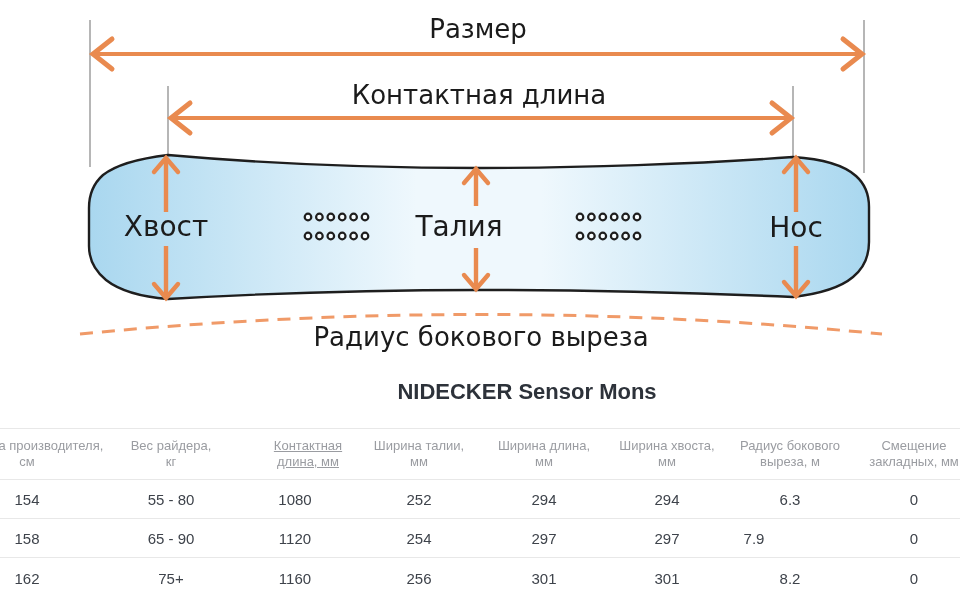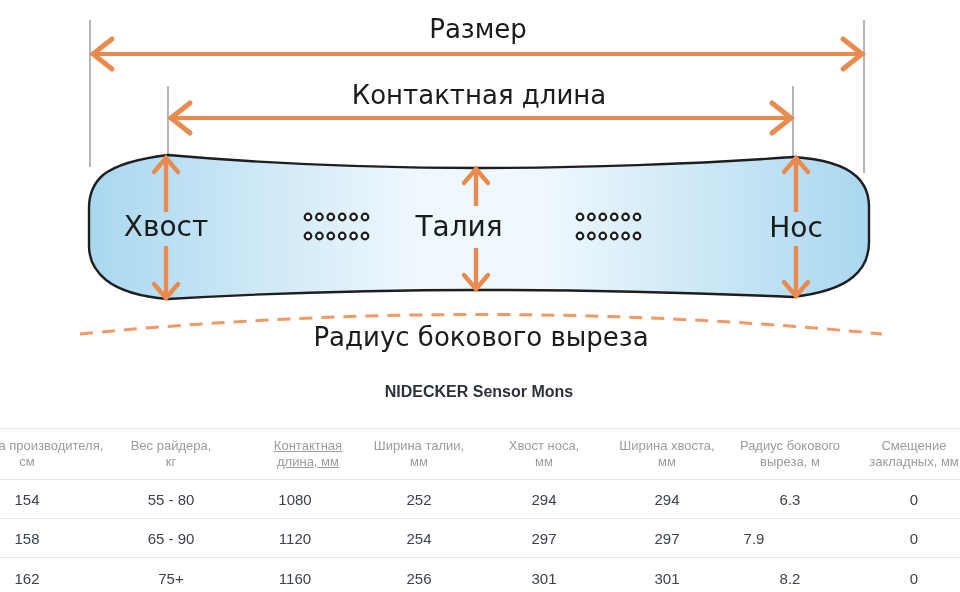--- a/index.html
+++ b/index.html
@@ -18,21 +18,21 @@
   .arrow.head{stroke-width:5;stroke-linecap:round;stroke-linejoin:miter;}
   .varrow.shaft{stroke:var(--c-arrow);stroke-width:4.4;}
   .varrow.head{stroke:var(--c-arrow);fill:none;stroke-width:4.4;stroke-linecap:round;}
   .board-shape{fill:url(#boardGrad);stroke:var(--c-board_outline);stroke-width:2.4;stroke-linejoin:round;}
   .insert{stroke:var(--c-board_outline);stroke-width:2.2;fill:#F7FCFE;}
   .dash{stroke:var(--c-sidecut_dash);stroke-width:3;fill:none;stroke-dasharray:13 9;}
   stop.g-edge{stop-color:var(--c-board_fill_edge);}
   stop.g-center{stop-color:var(--c-board_fill_center);}
   
   .ptitle{position:absolute;transform:translateX(-50%);white-space:nowrap;
-          font-size:16px;line-height:17px;font-weight:bold;color:var(--c-title_text);}
+          font-size:22px;line-height:17px;font-weight:bold;color:var(--c-title_text);margin-left:48px;}
   
   .spec-table{position:absolute;left:0;top:428px;width:960px;}
   .t-head{position:relative;height:50px;border-top:1px solid var(--c-divider);
           border-bottom:1px solid var(--c-divider);}
   .t-row{position:relative;height:38px;border-bottom:1px solid var(--c-divider);}
   .t-row:last-child{border-bottom:none;height:40px;}
   .hcell{position:absolute;top:0;height:50px;display:flex;flex-direction:column;
          justify-content:center;align-items:center;color:var(--c-header_text);
          font-size:13px;line-height:16px;}
   .hcell div{white-space:nowrap;}
@@ -165,21 +165,21 @@
         </div>
         <div class="hcell" style="left: 208px; width: 200px; text-decoration: underline;">
           <div>Контактная</div>
           <div>длина, мм</div>
         </div>
         <div class="hcell" style="left: 319px; width: 200px;">
           <div>Ширина талии,</div>
           <div>мм</div>
         </div>
         <div class="hcell" style="left: 444px; width: 200px;">
-          <div>Хвост носа,</div>
+          <div>Ширина длина,</div>
           <div>мм</div>
         </div>
         <div class="hcell" style="left: 567px; width: 200px;">
           <div>Ширина хвоста,</div>
           <div>мм</div>
         </div>
         <div class="hcell" style="left: 690px; width: 200px;">
           <div>Радиус бокового</div>
           <div>выреза, м</div>
         </div>

